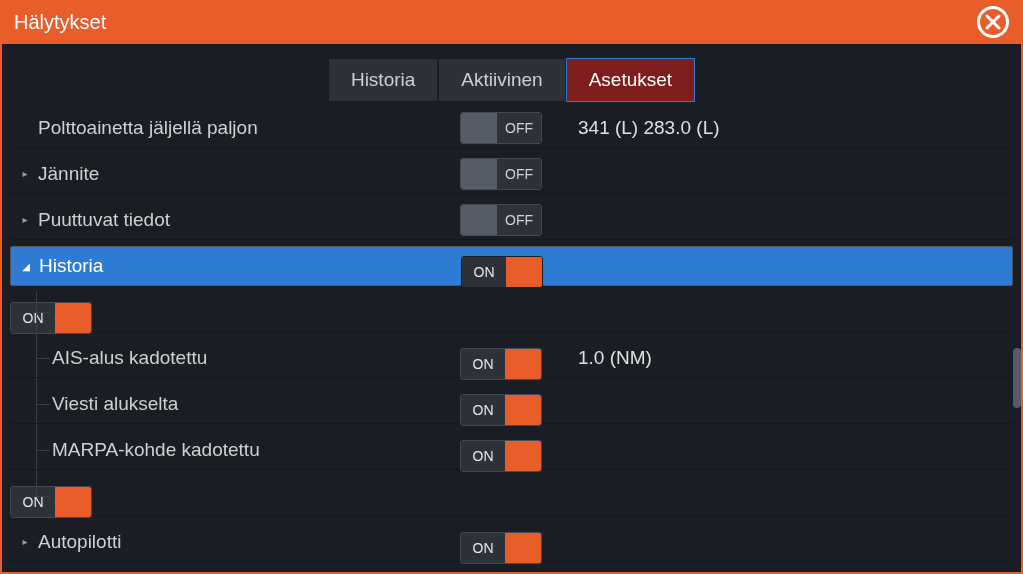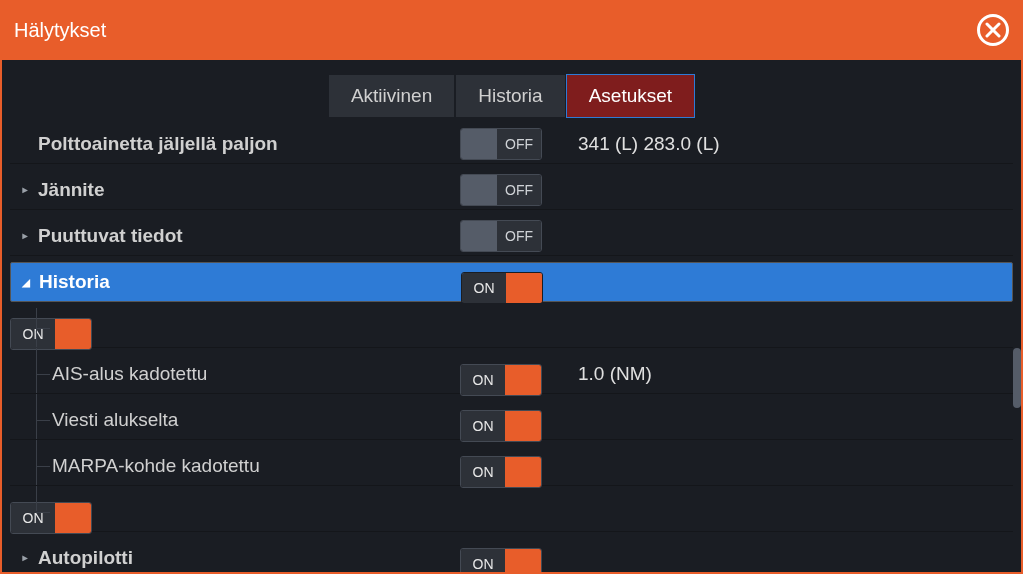--- a/index.html
+++ b/index.html
@@ -11,21 +11,21 @@
       font-family: Arial, Helvetica, sans-serif;
       background: #1a1d23;
       color: #d0d0d0;
       width: 1023px;
       height: 574px;
       overflow: hidden;
       position: relative;
     }
     .titlebar {
       background: #e85d2a;
-      height: 60px;
+      height: 44px;
       display: flex;
       align-items: center;
       justify-content: space-between;
       padding: 0 14px;
     }
     .titlebar .title {
       color: #fff;
       font-size: 20px;
       font-weight: 400;
     }
@@ -84,21 +84,21 @@
       border-radius: 2px;
       border: 1px solid #555;
     }
     .label-cell {
       display: flex;
       align-items: center;
       width: 450px;
       padding-left: 8px;
       font-size: 19px;
     }
-    .indent-0 { padding-left: 8px; font-weight: bold; }
+    .indent-0 { padding-left: 8px; }
     .indent-1 { padding-left: 42px; }
     .tree-icon {
       width: 14px;
       display: inline-flex;
       align-items: center;
       justify-content: center;
       margin-right: 6px;
       font-size: 10px;
       color: #9aa0a8;
     }
@@ -203,22 +203,22 @@
   <span class="title">Hälytykset</span>
   <div class="close-btn">
     <svg viewBox="0 0 16 16">
       <line x1="2" y1="2" x2="14" y2="14" stroke="#fff" stroke-width="3" stroke-linecap="round"></line>
       <line x1="14" y1="2" x2="2" y2="14" stroke="#fff" stroke-width="3" stroke-linecap="round"></line>
     </svg>
   </div>
 </div>
 
 <div class="tabs">
+  <div class="tab">Historia</div>
   <div class="tab">Aktiivinen</div>
-  <div class="tab">Historia</div>
   <div class="tab active">Asetukset</div>
 </div>
 
 <div class="content">
 
   <div class="row">
     <div class="label-cell indent-0">
       <span class="tree-icon"></span>
       <span>Polttoainetta jäljellä paljon</span>
     </div>

